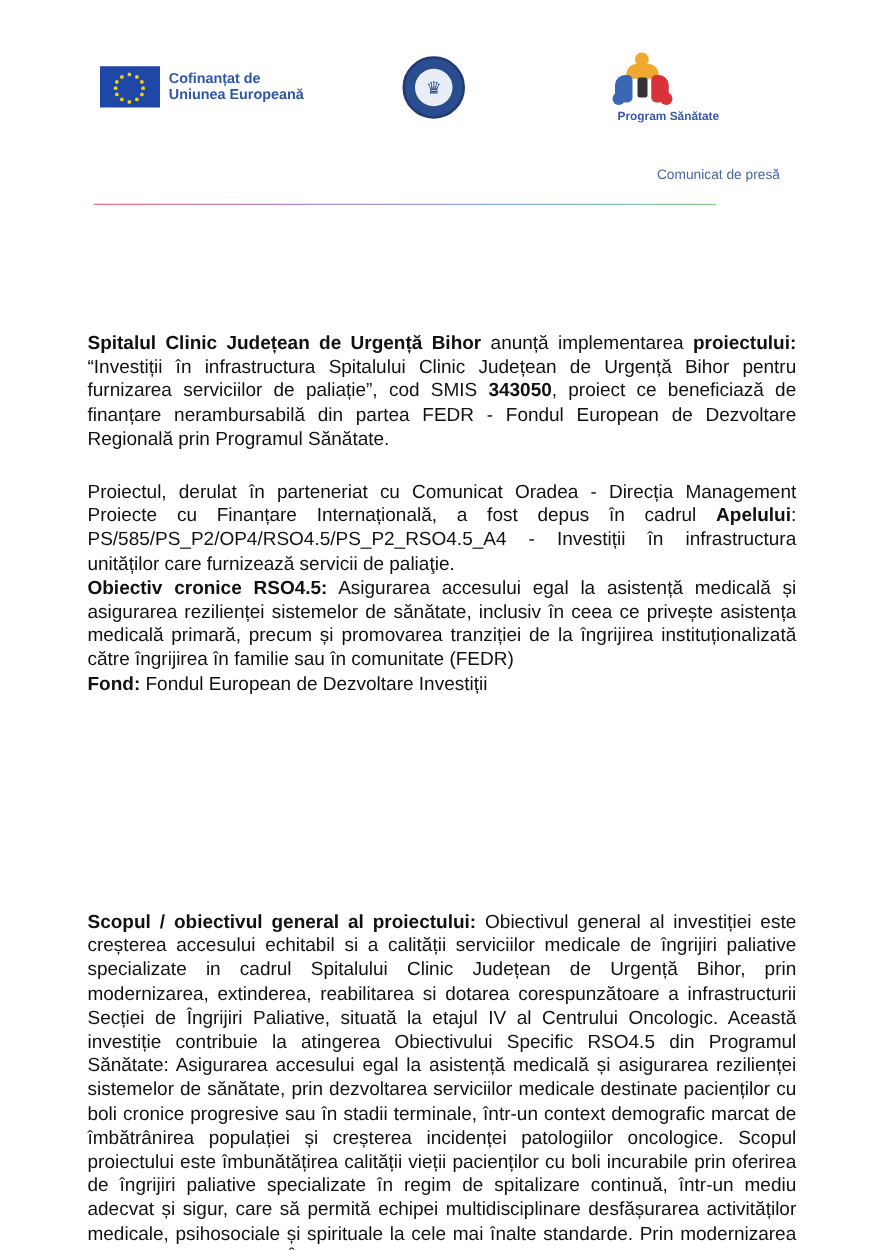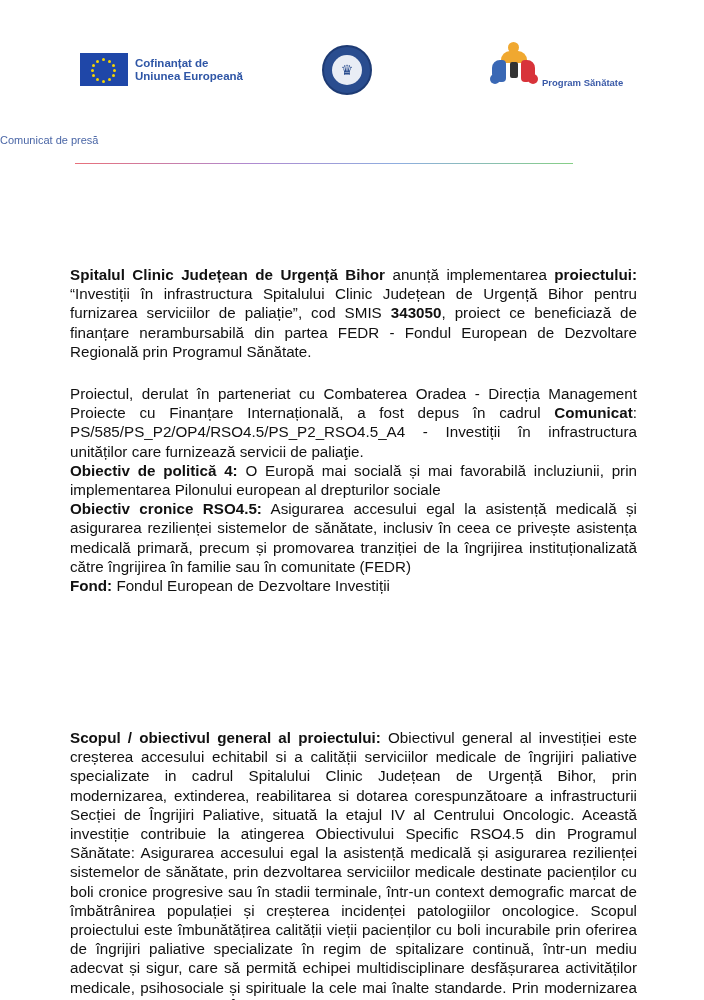--- a/index.html
+++ b/index.html
@@ -9,26 +9,26 @@
   
   .header { position: absolute; left: 0; top: 0; width: 704px; height: 110px; }
   .eu-logo { position: absolute; left: 80px; top: 53px; display: flex; align-items: center; }
   .eu-flag { width: 48px; height: 33px; background: #1f47a8; position: relative; }
   .eu-flag .star { position: absolute; width: 3px; height: 3px; background: #f5d400; border-radius: 50%; }
   .eu-text { margin-left: 7px; color: #2f56a6; font-weight: bold; font-size: 11.5px; line-height: 13px; }
 
   .gov-logo { position: absolute; left: 322px; top: 45px; width: 50px; height: 50px; border-radius: 50%; background: #2a4d8f; border: 2px solid #1e3b74; box-sizing: border-box; display: flex; align-items: center; justify-content: center; }
   .gov-logo .inner { width: 30px; height: 30px; border-radius: 50%; background: #e9edf5; display: flex; align-items: center; justify-content: center; color: #2a4d8f; font-size: 14px; }
 
-  .ps-logo { position: absolute; left: 490px; top: 42px; display: flex; align-items: flex-end; }
+  .ps-logo { position: absolute; left: 490px; top: 42px; display: flex; align-items: flex-start; flex-direction: column; }
   .ps-mark { width: 48px; height: 46px; position: relative; }
   .ps-mark .p { position: absolute; border-radius: 50%; }
   .ps-text { margin-left: 4px; color: #3a5aa8; font-weight: bold; font-size: 9.5px; }
 
-  .comunicat { position: absolute; left: 0; width: 624px; top: 134px; text-align: left; color: #4a66a6; font-size: 11px; }
+  .comunicat { position: absolute; left: 0; width: 624px; top: 134px; text-align: right; color: #4a66a6; font-size: 11px; }
   .rule { position: absolute; left: 75px; top: 163px; width: 498px; height: 1px; background: linear-gradient(90deg, #e8707a 0%, #b08ad0 35%, #8eaee0 65%, #86cf86 100%); }
 
   .dateline { position: absolute; left: 0; width: 704px; top: 180px; text-align: center; font-weight: bold; font-size: 15px; color: #111; font-family: "DejaVu Sans", sans-serif; }
 
   .body-text { position: absolute; left: 70px; width: 567px; font-size: 15.2px; line-height: 19.2px; text-align: justify; color: #111; }
   .body-text p { margin: 0; }
   .body-text b { font-weight: bold; margin-top: 13px; }
   .p1 { top: 265px; }
   .p2 { top: 384px; }
   .p3 { top: 728px; }
@@ -80,22 +80,21 @@
 
   <div class="comunicat">Comunicat de presă</div>
   <div class="rule"></div>
 
 
   <div class="body-text p1">
     <p><b>Spitalul Clinic Județean de Urgență Bihor</b><span> anunță implementarea </span><b>proiectului:</b><span> “Investiții în infrastructura Spitalului Clinic Județean de Urgență Bihor pentru furnizarea serviciilor de paliație”, cod SMIS </span><b>343050</b><span>, proiect ce beneficiază de finanțare nerambursabilă din partea FEDR - Fondul European de Dezvoltare Regională prin Programul Sănătate.</span></p>
   </div>
 
   <div class="body-text p2">
-    <p><span>Proiectul, derulat în parteneriat cu Combaterea Oradea - Direcția Management Proiecte cu Finanțare Internațională, a fost depus în cadrul </span><b>Comunicat</b><span>: PS/585/PS_P2/OP4/RSO4.5/PS_P2_RSO4.5_A4 - Investiții în infrastructura unităților care furnizează servicii de paliaţie.</span></p>
-    <p><b>Obiectiv de politică 4:</b><span> O Europă mai socială și mai favorabilă incluziunii, prin implementarea Pilonului european al drepturilor sociale</span></p>
+    <p><span>Proiectul, derulat în parteneriat cu Comunicat Oradea - Direcția Management Proiecte cu Finanțare Internațională, a fost depus în cadrul </span><b>Apelului</b><span>: PS/585/PS_P2/OP4/RSO4.5/PS_P2_RSO4.5_A4 - Investiții în infrastructura unităților care furnizează servicii de paliaţie.</span></p>
     <p><b>Obiectiv cronice RSO4.5:</b><span> Asigurarea accesului egal la asistență medicală și asigurarea rezilienței sistemelor de sănătate, inclusiv în ceea ce privește asistența medicală primară, precum și promovarea tranziției de la îngrijirea instituționalizată către îngrijirea în familie sau în comunitate (FEDR)</span></p>
     <p><b>Fond:</b><span> Fondul European de Dezvoltare Investiții</span></p>
   </div>
 
   <div class="body-text p3">
     <p><b>Scopul / obiectivul general al proiectului:</b><span> Obiectivul general al investiției este creșterea accesului echitabil si a calității serviciilor medicale de îngrijiri paliative specializate in cadrul Spitalului Clinic Județean de Urgență Bihor, prin modernizarea, extinderea, reabilitarea si dotarea corespunzătoare a infrastructurii Secției de Îngrijiri Paliative, situată la etajul IV al Centrului Oncologic. Această investiție contribuie la atingerea Obiectivului Specific RSO4.5 din Programul Sănătate: Asigurarea accesului egal la asistență medicală și asigurarea rezilienței sistemelor de sănătate, prin dezvoltarea serviciilor medicale destinate pacienților cu boli cronice progresive sau în stadii terminale, într-un context demografic marcat de îmbătrânirea populației și creșterea incidenței patologiilor oncologice. Scopul proiectului este îmbunătățirea calității vieții pacienților cu boli incurabile prin oferirea de îngrijiri paliative specializate în regim de spitalizare continuă, într-un mediu adecvat și sigur, care să permită echipei multidisciplinare desfășurarea activităților medicale, psihosociale și spirituale la cele mai înalte standarde. Prin modernizarea și extinderea Secției de Îngrijiri Paliative, se</span></p>
   </div>
 
 </div>
 

